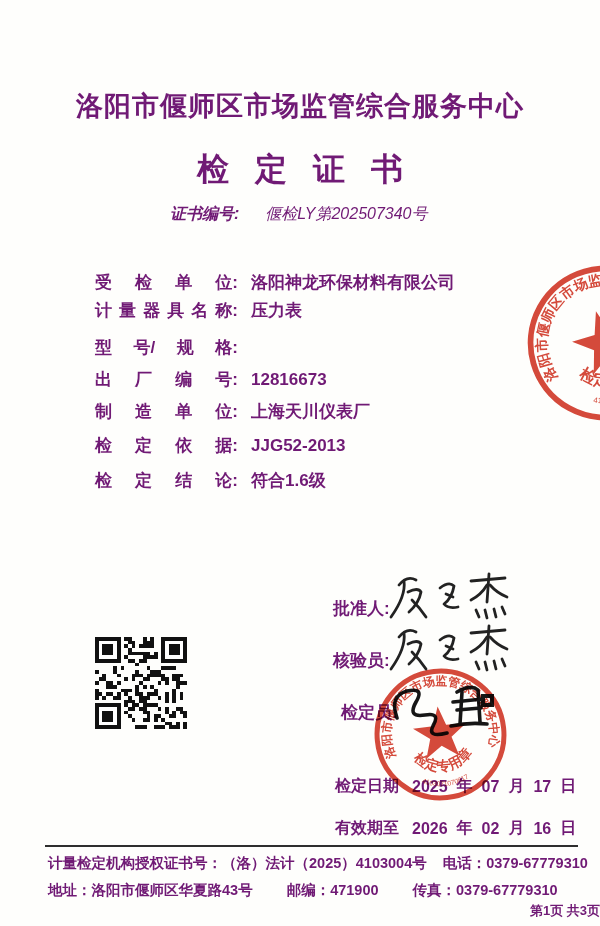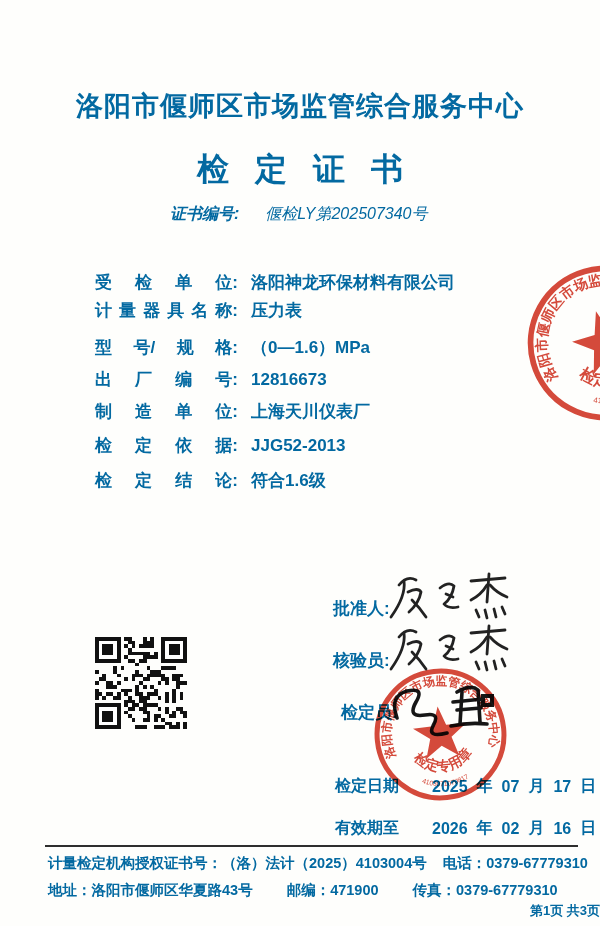--- a/index.html
+++ b/index.html
@@ -1,18 +1,18 @@
 <!DOCTYPE html>
 <html><head>
 <meta charset="utf-8">
 <style>
   html,body{margin:0;padding:0;background:#ffffff;}
   .page{
     position:relative; width:600px; height:926px; background:#fefefc;
-    overflow:hidden; font-family:"Liberation Sans", sans-serif; color:#0369a1;
+    overflow:hidden; font-family:"Liberation Sans", sans-serif; color:#701a75;
   }
   .abs{position:absolute;}
   
   .org-title{top:88px; left:0; width:600px; text-align:center;
     font-size:27px; font-weight:700; letter-spacing:1px;}
   .doc-title{top:148px; left:0; width:600px; text-align:center;
     font-size:32px; font-weight:700; letter-spacing:26px; text-indent:26px;}
   
   .cert-row{top:204px; left:170px; display:flex; gap:26px; font-size:16px;font-style:italic;}
   .cert-row .lbl{font-weight:700;}
@@ -20,21 +20,21 @@
   .fields{top:270px; left:95px; width:460px;}
   .field-row{display:flex; align-items:flex-start; font-size:17px; line-height:25px;}
   .field-label{display:flex; justify-content:space-between; width:143px;
     font-weight:700; flex-shrink:0;}
   .field-value{margin-left:13px; white-space:nowrap;font-weight:bold;}
   
   .sig-label{font-size:17px; font-weight:700;}
   .sig-svg{mix-blend-mode:multiply; z-index:3;}
   
   .date-row{display:flex; align-items:center; font-size:16px; font-weight:700; gap:9px;}
-  .date-row .dlabel{margin-right:24px;}
+  .date-row .dlabel{margin-right:4px;}
   
   .stamp{mix-blend-mode:multiply; opacity:.92; z-index:2;}
   .stamp-top{left:520px; top:258px; width:170px; height:170px; transform:rotate(-16deg);}
   .stamp-bottom{left:368px; top:662px; width:145px; height:145px; transform:rotate(-6deg);}
   
   .qr{left:95px; top:637px; width:92px; height:92px;}
   
   .divider{top:845px; left:45px; width:533px; height:2px; background:#2e2e2e;}
   .footer-line{left:48px; display:flex; font-size:14.5px; font-weight:700; white-space:nowrap;}
   .footer-1{top:854px; gap:16px;}
@@ -75,21 +75,20 @@
         </div>
       <div class="field-value">压力表</div>
     </div>
     <div class="field-row" style="margin-bottom:7px">
       <div class="field-label">
           <span>型</span>
           <span>号/</span>
           <span>规</span>
           <span>格:</span>
         </div>
-      <div class="field-value">（0—1.6）MPa</div>
     </div>
     <div class="field-row" style="margin-bottom:7px">
       <div class="field-label">
           <span>出</span>
           <span>厂</span>
           <span>编</span>
           <span>号:</span>
         </div>
       <div class="field-value">12816673</div>
     </div>

